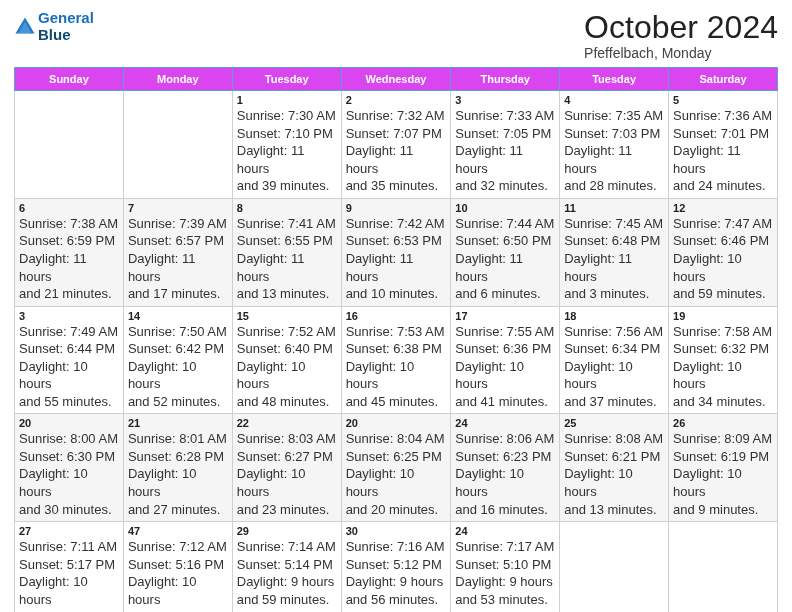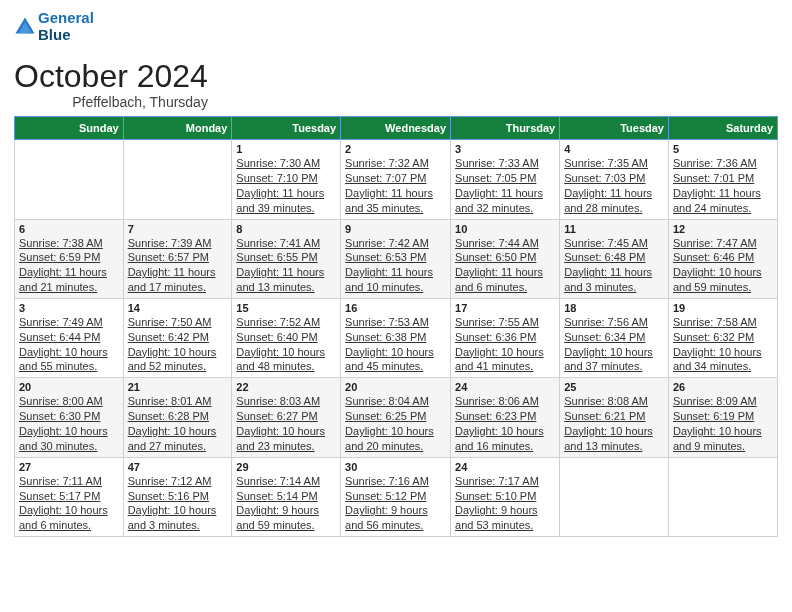--- a/index.html
+++ b/index.html
@@ -13,68 +13,66 @@
     .page {
       width: 792px;
       height: 612px;
       padding: 10px 14px 8px 14px;
     }
     .header {
       display: flex;
       justify-content: space-between;
       align-items: flex-start;
       margin-bottom: 6px;
-      flex-direction: column;
     }
     .logo {
       display: flex;
       align-items: center;
       gap: 2px;
     }
     .logo-text {
       font-size: 15px;
       font-weight: bold;
       color: #333;
       line-height: 1.1;
     }
     .logo-text span {
       color: #1a6eb5;
     }
     .logo-icon {
       width: 22px;
       height: 22px;
     }
     .title-block {
-      text-align: right;
-      margin-top: 16px;
+      text-align: left;
     }
     .title-block h1 {
       font-size: 32px;
       font-weight: normal;
       color: #222;
       line-height: 1.1;
     }
     .title-block h2 {
       font-size: 14px;
       font-weight: normal;
       color: #444;
     }
     .calendar {
       width: 100%;
       border-collapse: collapse;
       font-size: 9.5px;
     }
     .calendar thead tr th {
-      background: #15803d;
+      background: #d946ef;
       color: #fff;
       font-size: 11px;
       font-weight: bold;
       padding: 5px 4px;
       border: 1px solid #5a9fd4;
-      text-align: right;
+      text-align: center;
     }
     .calendar tbody tr {
       background: #fff;
     }
     .calendar tbody tr:nth-child(even) {
       background: #f5f5f5;
     }
     .calendar tbody td {
       border: 1px solid #d0d0d0;
       vertical-align: top;
@@ -83,24 +81,23 @@
       height: 72px;
     }
     .day-num {
       font-size: 11px;
       font-weight: bold;
       color: #222;
       display: block;
       margin-bottom: 1px;
     }
     .day-info {
-      font-size: 11px;
+      font-size: 13px;
       color: #333;
       line-height: 1.35;
-      text-decoration: underline;
     }
     .empty-cell {
       background: #fff;
     }
   </style>
 </head>
 <body>
 
 <div class="page">
   <div class="header">
@@ -109,21 +106,21 @@
         <polygon points="15,2 28,24 2,24" fill="#2878c8"></polygon>
         <polygon points="15,8 24,24 6,24" fill="#5aaae8" opacity="0.6"></polygon>
       </svg>
       <div class="logo-text">
         <div><span>General</span></div>
         <div><span style="color:#0c4a6e">Blue</span></div>
       </div>
     </div>
     <div class="title-block">
       <h1>October 2024</h1>
-      <h2>Pfeffelbach, Thursday</h2>
+      <h2>Pfeffelbach, Monday</h2>
     </div>
   </div>
 
   <table class="calendar">
     <thead>
       <tr>
       <th>Sunday</th>
           <th>Monday</th>
           <th>Tuesday</th>
           <th>Wednesday</th>

